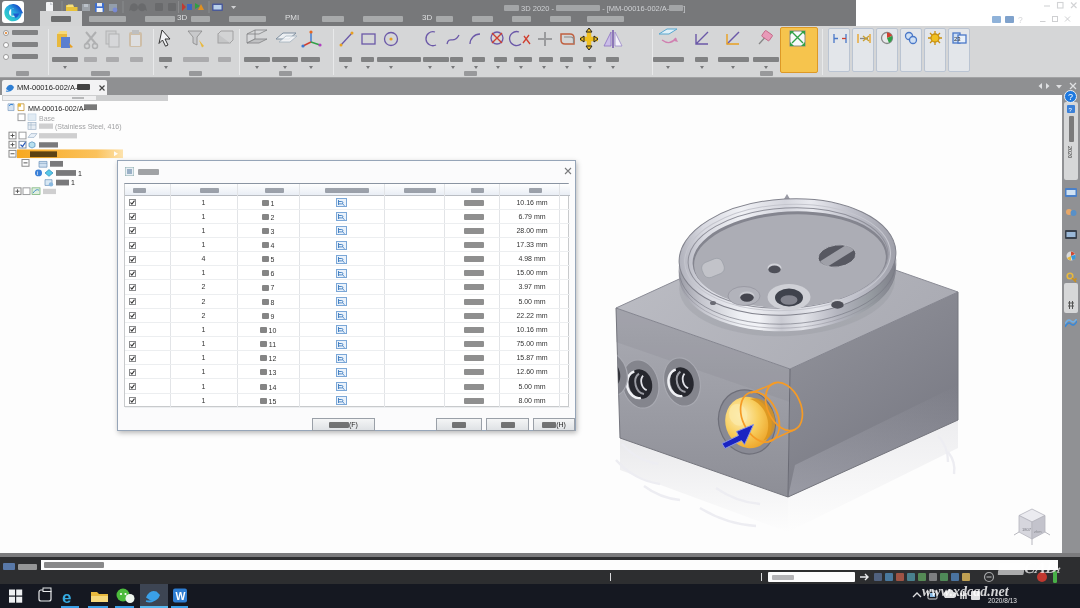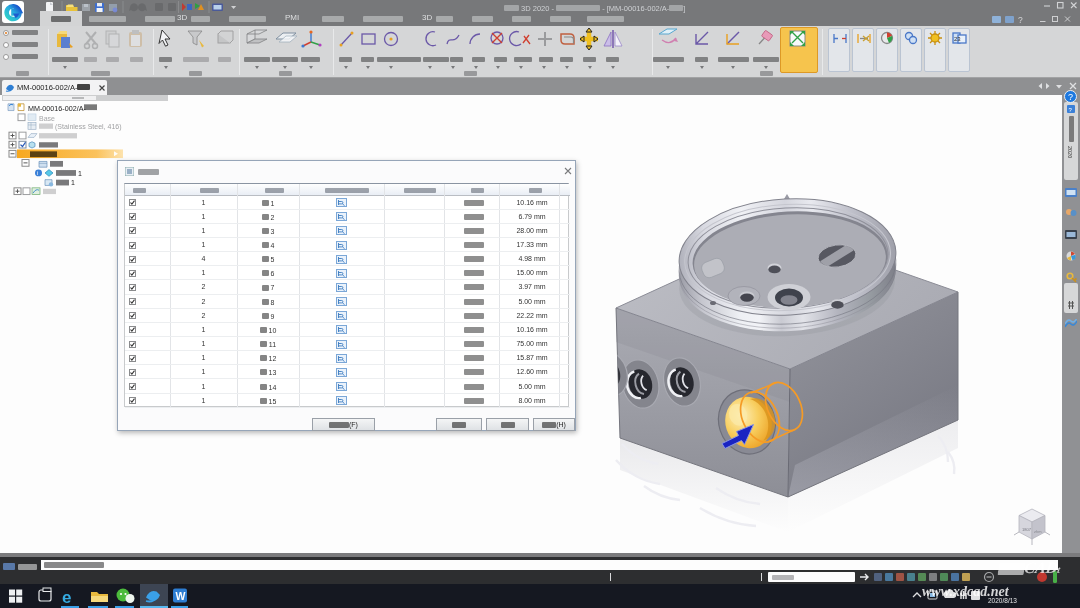--- a/index.html
+++ b/index.html
@@ -1,19 +1,19 @@
 <!DOCTYPE html>
 <html><head><meta charset="utf-8"><style>
 *{margin:0;padding:0;box-sizing:border-box}
 html,body{width:1080px;height:608px;overflow:hidden;font-family:"Liberation Sans",sans-serif;background:#fff}
 #app{position:relative;width:1080px;height:608px}
 .abs{position:absolute}
 .zh{display:inline-block;border-radius:1px;vertical-align:middle}
 
-#top{position:absolute;left:0;top:0;width:1080px;height:26px;background:#77787a}
+#top{position:absolute;left:0;top:0;width:856px;height:26px;background:#77787a}
 #ribbon{position:absolute;left:0;top:26px;width:1080px;height:52px;background:#d5d6d7;border-bottom:1px solid #a2a3a4}
 #docbar{position:absolute;left:0;top:78px;width:1080px;height:17px;background:#8f9092}
 #main{position:absolute;left:0;top:95px;width:1080px;height:458px;background:#fdfdfd}
 #strip{position:absolute;left:0;top:553px;width:1080px;height:4px;background:#7b7b7d}
 #status{position:absolute;left:0;top:557px;width:1080px;height:27px;background:#2d2e30}
 #taskbar{position:absolute;left:0;top:584px;width:1080px;height:24px;background:#151821}
 .sep{position:absolute;top:3px;width:1px;height:46px;background:#bcbdbe;border-right:1px solid #e8e9ea}
 .glabel{position:absolute;top:45px;height:5px;background:rgba(70,70,72,.42);border-radius:1px}
 .ilabel{position:absolute;top:31px;height:5px;background:rgba(45,45,48,.5);border-radius:1px}
 .gray .ilabel,.ilabel.gray{background:rgba(120,120,122,.45)}

